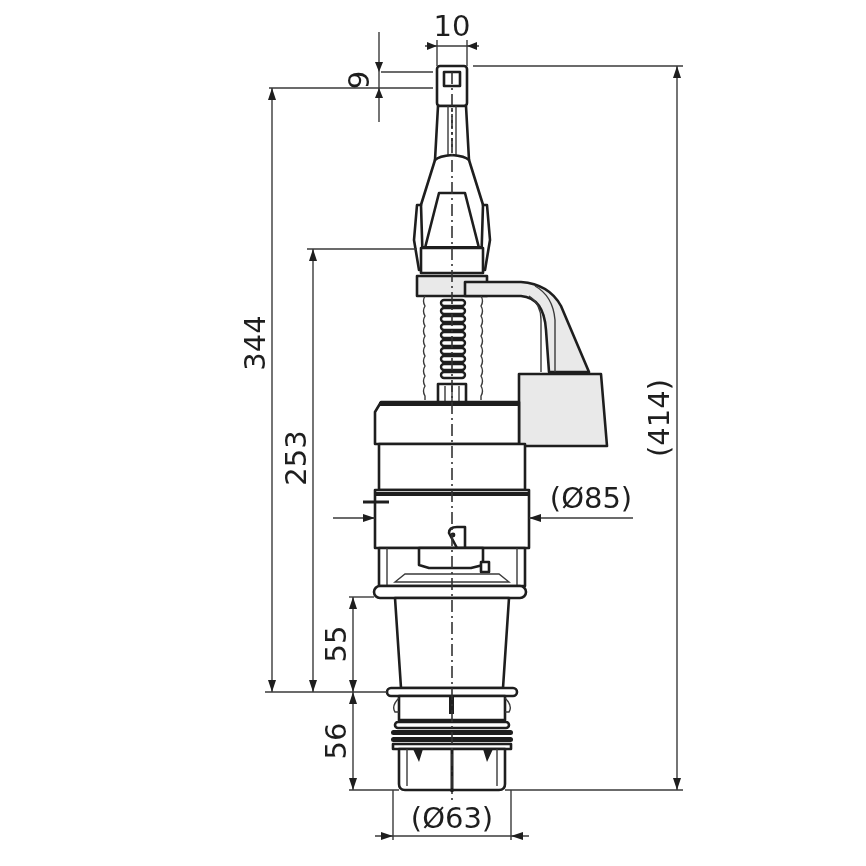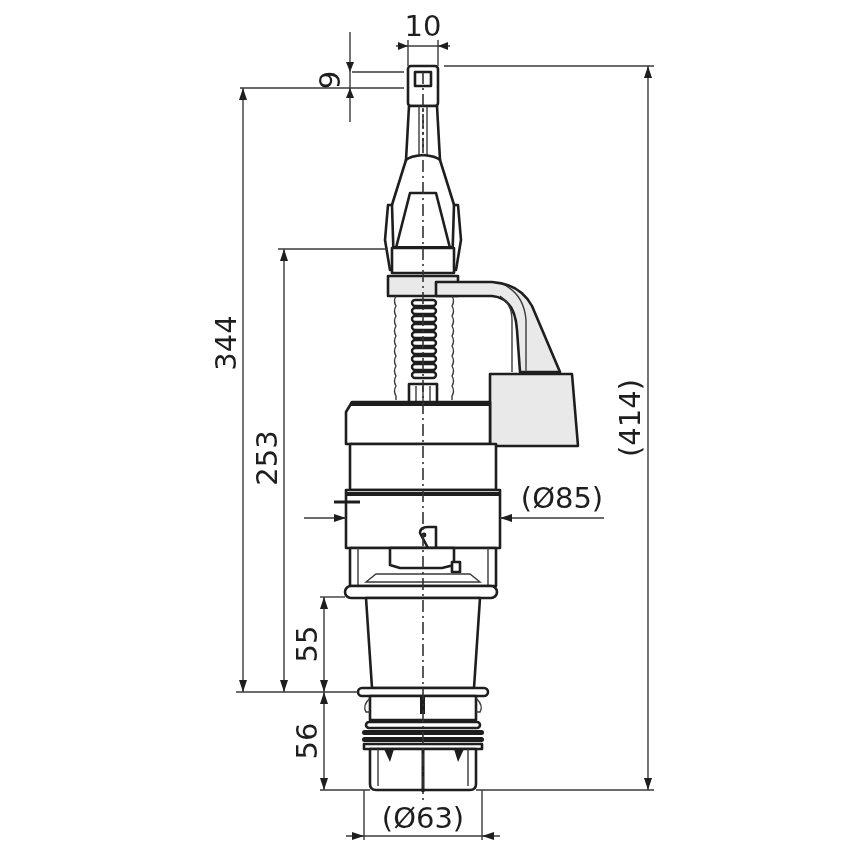--- a/index.html
+++ b/index.html
@@ -1,17 +1,17 @@
 <!DOCTYPE html>
 <html><head>
 <meta charset="utf-8">
 <style>
   html, body { margin: 0; padding: 0; background: #ffffff; }
   body { width: 866px; height: 866px; overflow: hidden; }
-  #stage { position: relative; width: 692px; height: 866px; }
+  #stage { position: relative; width: 692px; height: 866px; margin-left: 29px; }
   svg { position: absolute; left: 0; top: 0; }
   .dimtext {
     font-family: "DejaVu Sans", "Liberation Sans", sans-serif;
     font-size: 29px;
     fill: #1e1e1e;
   }
   .ol { stroke: #1e1e1e; stroke-width: 2.6; fill: #ffffff; stroke-linejoin: round; }
   .olg { stroke: #1e1e1e; stroke-width: 2.6; fill: #e9e9e9; stroke-linejoin: round; }
   .thin { stroke: #3a3a3a; stroke-width: 1.4; fill: none; }
   .dim { stroke: #3a3a3a; stroke-width: 1.4; fill: none; }

